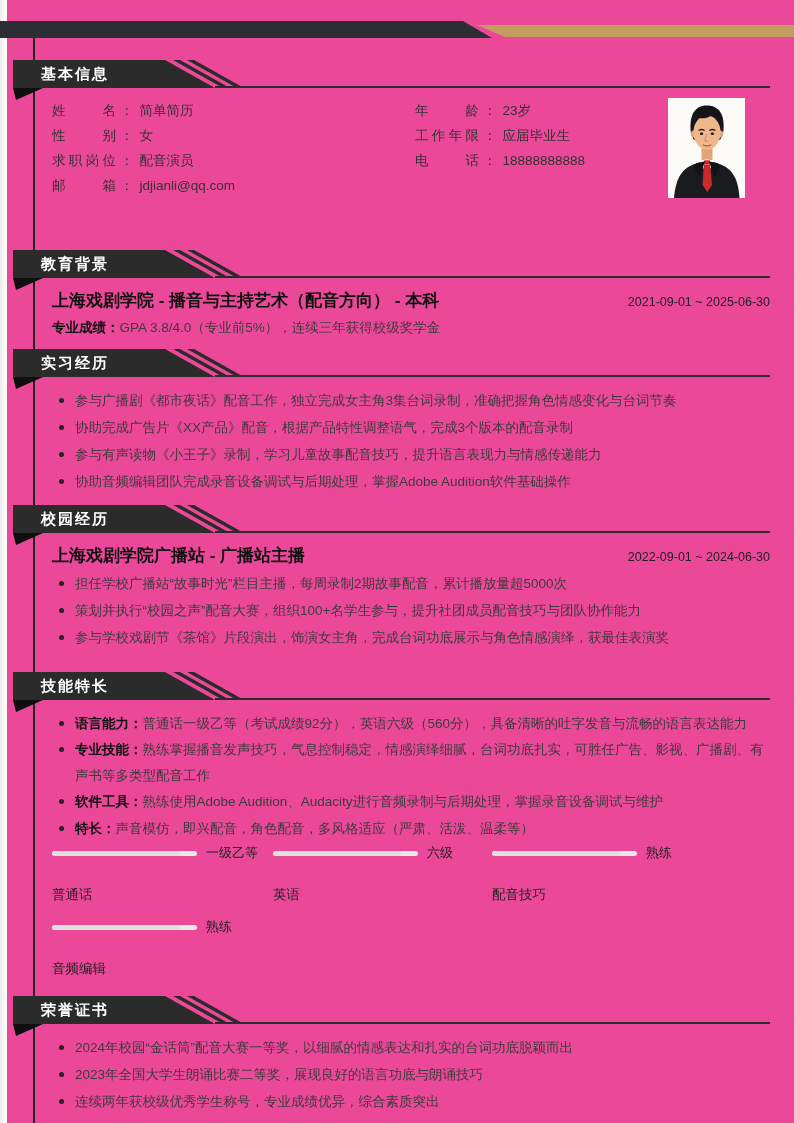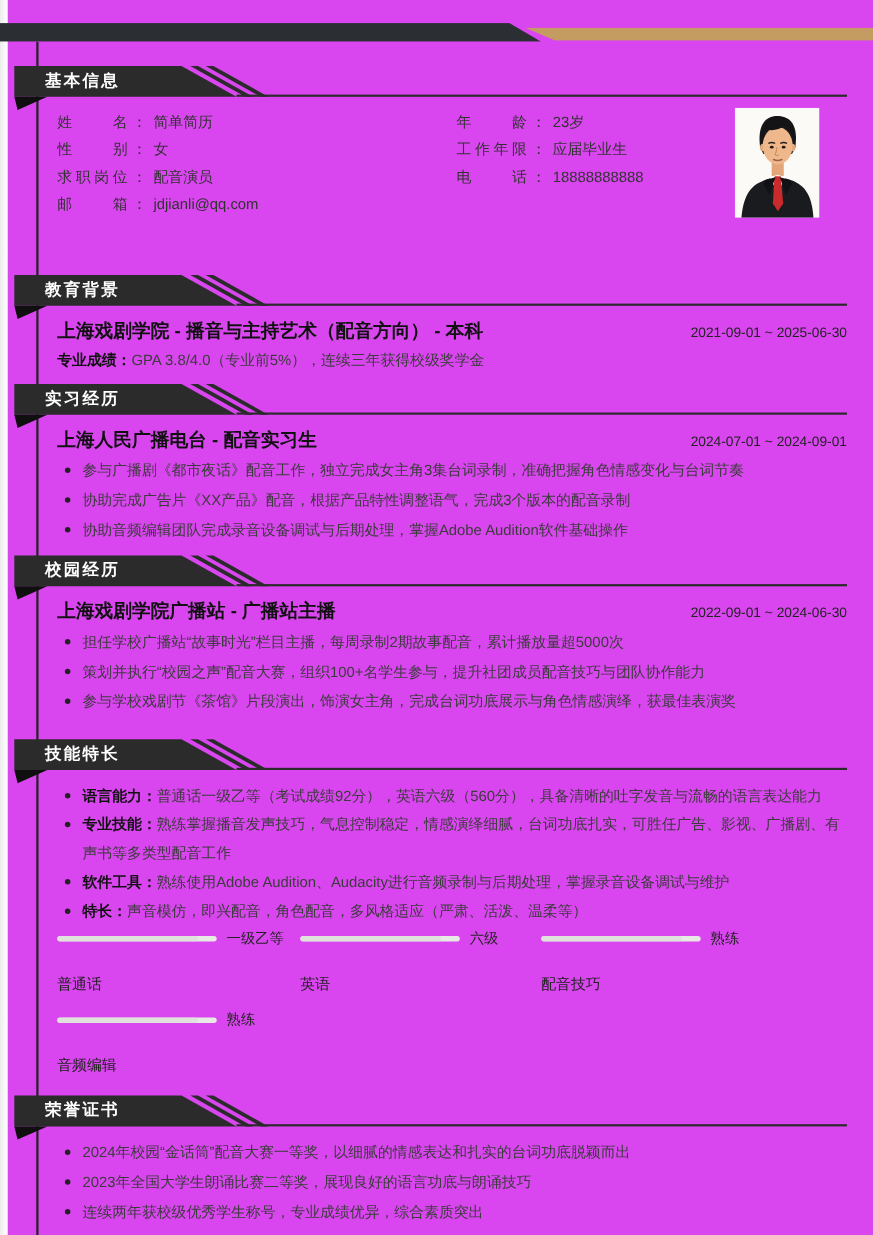--- a/index.html
+++ b/index.html
@@ -3,21 +3,21 @@
 <meta charset="utf-8">
 <style>
   html,body{margin:0;padding:0;}
   body{
     width:794px;height:1123px;
     background:#ffffff;
     font-family:"Liberation Sans","DejaVu Sans",sans-serif;
     color:#3c3c3c;
     -webkit-font-smoothing:antialiased;
   }
-  .page{position:relative;width:794px;height:1123px;overflow:hidden;background:#d946ef;}
+  .page{position:relative;width:794px;height:1123px;overflow:hidden;background:#ec4899;}
   .page::before{content:'';position:absolute;left:0;top:0;bottom:0;width:7px;
     background:linear-gradient(90deg,#ededed,#ffffff);z-index:0;}
 
   
   .bar-black{position:absolute;top:21px;left:0;width:492px;height:17px;background:#2b2e32;
     clip-path:polygon(0 0,463px 0,492px 100%,0 100%);z-index:2;}
   .bar-gold{position:absolute;top:25px;left:477px;right:0;height:12px;background:#c49b61;
     clip-path:polygon(0 0,100% 0,100% 100%,28px 100%);z-index:2;}
 
   
@@ -175,26 +175,23 @@
         <svg viewBox="0 0 240 40" aria-hidden="true">
           <path d="M0 0 H152 L202 28 H0 Z" fill="#2b2b2b"></path>
           <path d="M160 0 L210 28 H217 L167 0 Z" fill="#2b2b2b"></path>
           <path d="M174 0 L224 28 H231 L181 0 Z" fill="#2b2b2b"></path>
           <path d="M0 28 L30 28 L3 40 Z" fill="#0f0f0f"></path>
         </svg>
         <span class="banner-label">实习经历</span>
         <div class="head-rule"></div>
       </div>
       <div class="sec-body intern-body">
-        <div class="entry-row">
-          <span class="entry-org">上海人民广播电台 - 配音实习生</span>
-          <span class="entry-date">2024-07-01 ~ 2024-09-01</span>
-        </div>
         <div class="bullet">参与广播剧《都市夜话》配音工作，独立完成女主角3集台词录制，准确把握角色情感变化与台词节奏</div>
         <div class="bullet">协助完成广告片《XX产品》配音，根据产品特性调整语气，完成3个版本的配音录制</div>
+        <div class="bullet">参与有声读物《小王子》录制，学习儿童故事配音技巧，提升语言表现力与情感传递能力</div>
         <div class="bullet">协助音频编辑团队完成录音设备调试与后期处理，掌握Adobe Audition软件基础操作</div>
       </div>
     </section>
 
     <section class="sec">
       <div class="sec-head">
         <svg viewBox="0 0 240 40" aria-hidden="true">
           <path d="M0 0 H152 L202 28 H0 Z" fill="#2b2b2b"></path>
           <path d="M160 0 L210 28 H217 L167 0 Z" fill="#2b2b2b"></path>
           <path d="M174 0 L224 28 H231 L181 0 Z" fill="#2b2b2b"></path>

